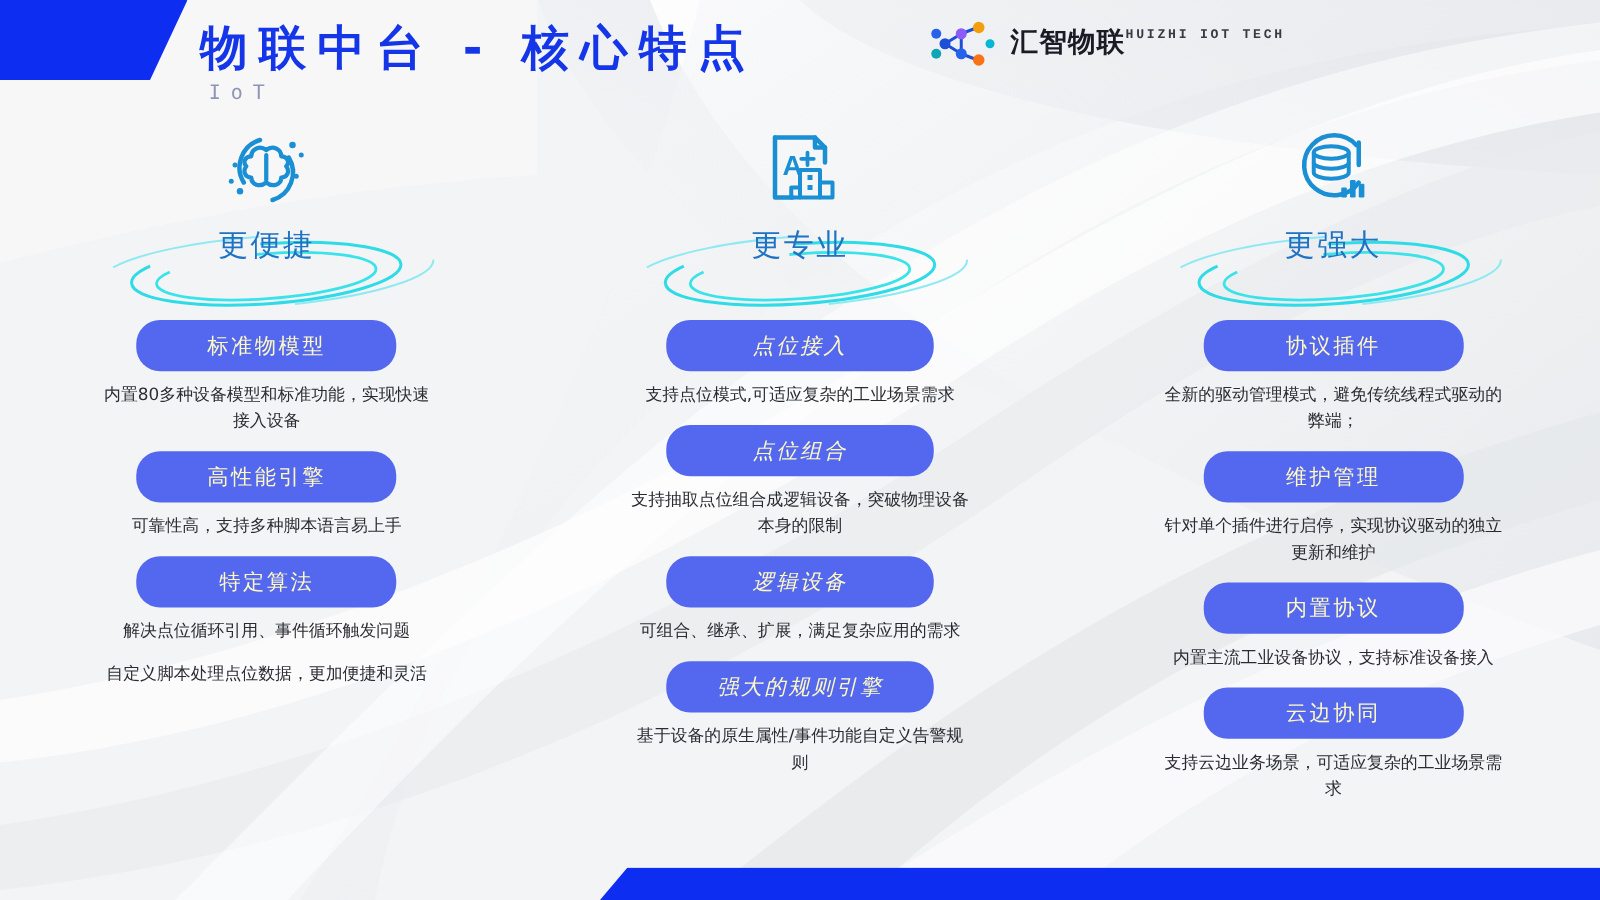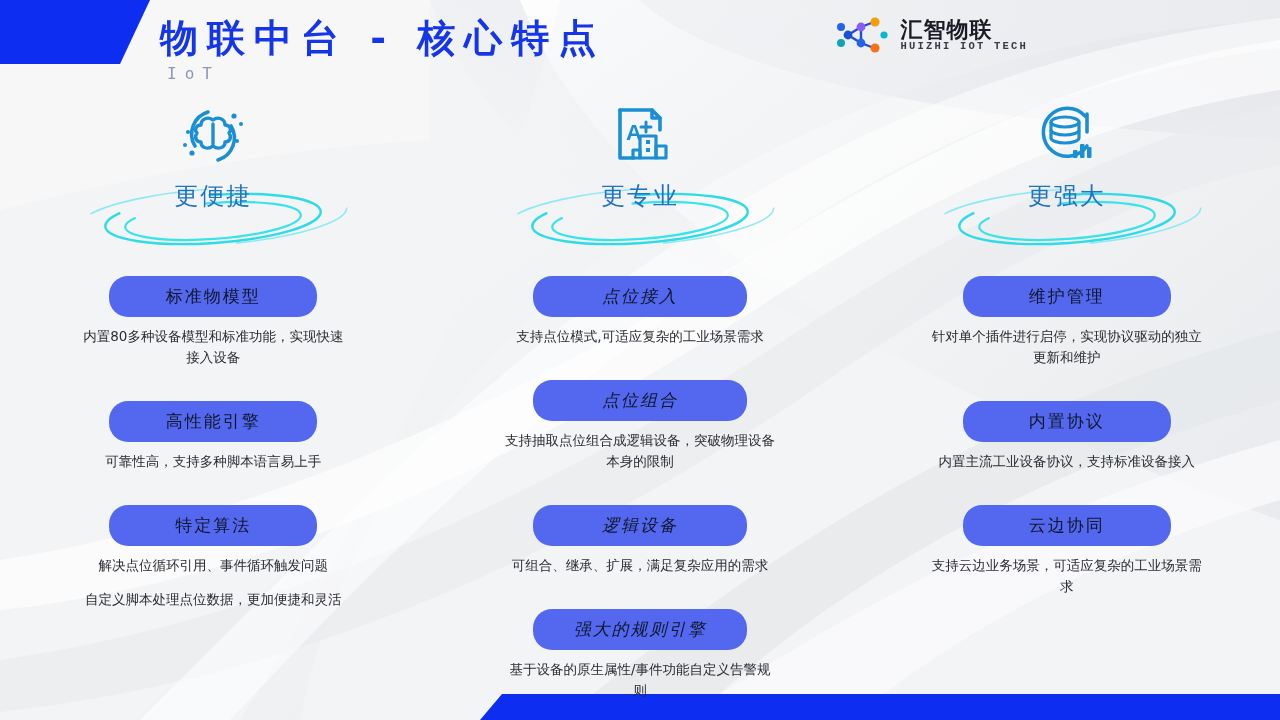--- a/index.html
+++ b/index.html
@@ -39,21 +39,21 @@
     font-family:"DejaVu Sans","Liberation Sans",sans-serif;
   }
   .subtitle {
     position:absolute; left:167px; top:64px;
     font-size:16px; color:#8f96b5; letter-spacing:8px;
     font-family:"DejaVu Sans Mono","Liberation Mono",monospace;
     text-align:center;
   }
   
   .logo { position:absolute; right:16px; top:14px; display:flex; align-items:center; gap:8px; }
-  .logo-text { display:flex; flex-direction:column; line-height:1.05; }
+  .logo-text { display:flex; line-height:1.05; }
   .logo-cn { font-size:22px; font-weight:bold; color:#1b1b26; letter-spacing:1px;
              font-family:"DejaVu Sans","Liberation Sans",sans-serif; }
   .logo-en { font-size:10.5px; font-weight:bold; color:#3a3a46; letter-spacing:2.2px;
              font-family:Liberation Mono, monospace; }
 
   
   .columns { position:absolute; left:0; top:92px; width:1280px; height:628px; display:flex; }
   .column { flex:1 1 33.33%; position:relative; }
 
   .col-head { position:relative; height:150px; }
@@ -62,24 +62,23 @@
     position:absolute; left:50%; top:88px; transform:translateX(-50%);
     font-size:24px; color:#2072c3; letter-spacing:2px; white-space:nowrap;
     font-family:"DejaVu Serif","Liberation Serif",serif;
   }
   .rings { position:absolute; left:50%; top:96px; transform:translateX(-50%); }
 
   .cards { position:relative; padding-top:14px; }
   .card { text-align:center; margin-bottom:13px; }
   .pill {
     display:inline-block; width:208px; padding:9px 0;
-    background:#5468ef; color:#0f172a; border-radius:19px;
+    background:#5468ef; color:#fef9c3; border-radius:19px;
     font-size:17px; letter-spacing:2px;
     font-family:"DejaVu Sans","Liberation Sans",sans-serif;
-    margin-top:20px;
   }
   .desc {
     margin:9px auto 0; width:266px;
     font-size:13.5px; line-height:1.55; color:#2b2b33; text-align:center;
     font-family:"DejaVu Sans","Liberation Sans",sans-serif;
   }
   .col-2 .pill { width:214px;font-style:italic; }
   .col-2 .desc, .col-3 .desc { width:272px; }
 </style>
 </head>
@@ -266,20 +265,24 @@
           <svg width="290" height="62" viewBox="0 0 290 62">
             <ellipse cx="145" cy="31" rx="108" ry="24" fill="none" stroke="#2fdbe6" stroke-width="2.4" stroke-dasharray="250 90" transform="rotate(-4 145 31)"></ellipse>
             <ellipse cx="145" cy="33" rx="88" ry="18" fill="none" stroke="#39e3ea" stroke-width="2.2" stroke-dasharray="200 70" transform="rotate(-4 145 33)"></ellipse>
             <ellipse cx="145" cy="29" rx="134" ry="28" fill="none" stroke="#8fe9f2" stroke-width="1.6" stroke-dasharray="120 180" transform="rotate(-4 145 29)"></ellipse>
           </svg>
         </div>
         <div class="col-title">更强大</div>
       </div>
       <div class="cards">
         <div class="card">
+          <div class="pill">协议插件</div>
+          <div class="desc">全新的驱动管理模式，避免传统线程式驱动的弊端；</div>
+        </div>
+        <div class="card">
           <div class="pill">维护管理</div>
           <div class="desc">针对单个插件进行启停，实现协议驱动的独立更新和维护</div>
         </div>
         <div class="card">
           <div class="pill">内置协议</div>
           <div class="desc">内置主流工业设备协议，支持标准设备接入</div>
         </div>
         <div class="card">
           <div class="pill">云边协同</div>
           <div class="desc">支持云边业务场景，可适应复杂的工业场景需求</div>

